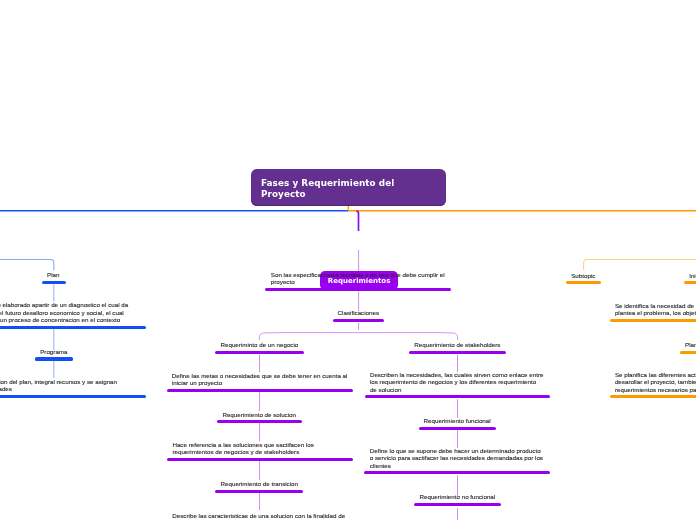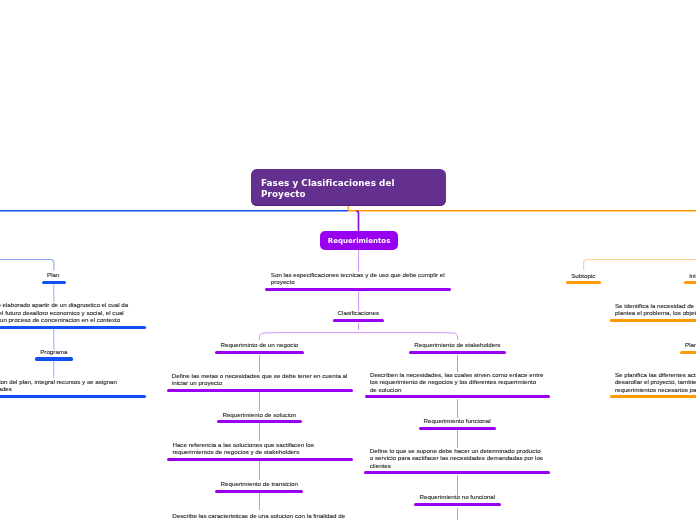--- a/index.html
+++ b/index.html
@@ -9,21 +9,21 @@
   #canvas{position:absolute;left:0;top:0;width:696px;height:520px;overflow:hidden;}
   svg.lines{position:absolute;left:0;top:0;width:696px;height:520px;}
   .node{position:absolute;box-sizing:border-box;}
   .node .lbl{font-size:6.22px;color:#2a2a2a;-webkit-text-stroke:0.12px #2a2a2a;line-height:7.35px;white-space:pre;position:absolute;top:0;}
   .node .bar{height:3.2px;border-radius:1.6px;position:absolute;}
   .tbox{position:absolute;background:#63308f;border-radius:6px;color:#ffffff;
         box-sizing:border-box;display:flex;align-items:center;padding-top:3px;
         box-shadow:inset 0 -1.1px 0 0 #4d2172;}
   .tbox > span{font-family:"DejaVu Sans",sans-serif;font-weight:bold;font-size:8.8px;line-height:10.9px;white-space:pre;padding-left:10px;display:block;letter-spacing:0.08px;}
   .rbox{position:absolute;background:#9900ef;border-radius:5px;color:#ffffff;
-        box-sizing:border-box;display:flex;align-items:center;justify-content:center;padding-top:1.4px;}
+        box-sizing:border-box;display:flex;align-items:center;justify-content:center;padding-top:1.4px;margin-top:40px;}
   .rbox > span{font-family:"DejaVu Sans",sans-serif;font-weight:bold;font-size:7px;line-height:9px;white-space:pre;display:block;}
 </style>
 </head>
 <body>
 
 <div id="canvas">
 
   <svg class="lines" viewBox="0 0 696 520">
     <path d="M348.3,210.75 L-20,210.75" stroke="#1050f5" stroke-width="1.35" fill="none"></path>
     <path d="M348.3,210.75 L716,210.75" stroke="#ff9900" stroke-width="1.35" fill="none"></path>
@@ -51,21 +51,21 @@
     <path d="M259.5,492 L259.5,510" stroke="#9900ef" stroke-width="1" fill="none" opacity="0.45"></path>
 
     <path d="M457.5,354.7 L457.5,372" stroke="#9900ef" stroke-width="1" fill="none" opacity="0.45"></path>
     <path d="M457.5,399.2 L457.5,418" stroke="#9900ef" stroke-width="1" fill="none" opacity="0.45"></path>
     <path d="M457.5,430 L457.5,448" stroke="#9900ef" stroke-width="1" fill="none" opacity="0.45"></path>
     <path d="M457.5,475.2 L457.5,496" stroke="#9900ef" stroke-width="1" fill="none" opacity="0.45"></path>
     <path d="M457.5,508 L457.5,520" stroke="#9900ef" stroke-width="1" fill="none" opacity="0.45"></path>
   </svg>
 
   <div class="tbox" style="left:251px;top:169px;width:195px;height:37px;">
-    <span>Fases y Clasificaciones del
+    <span>Fases y Requerimiento del
 Proyecto</span>
   </div>
 
   <div class="rbox" style="left:320px;top:231px;width:78.2px;height:18.8px;">
     <span>Requerimientos</span>
   </div>
 
   <div id="nodes">
       <div class="node" style="left: 0px; top: 0px;">
         <div class="lbl" style="left: 47px; top: 271.45px;">Plan</div>

